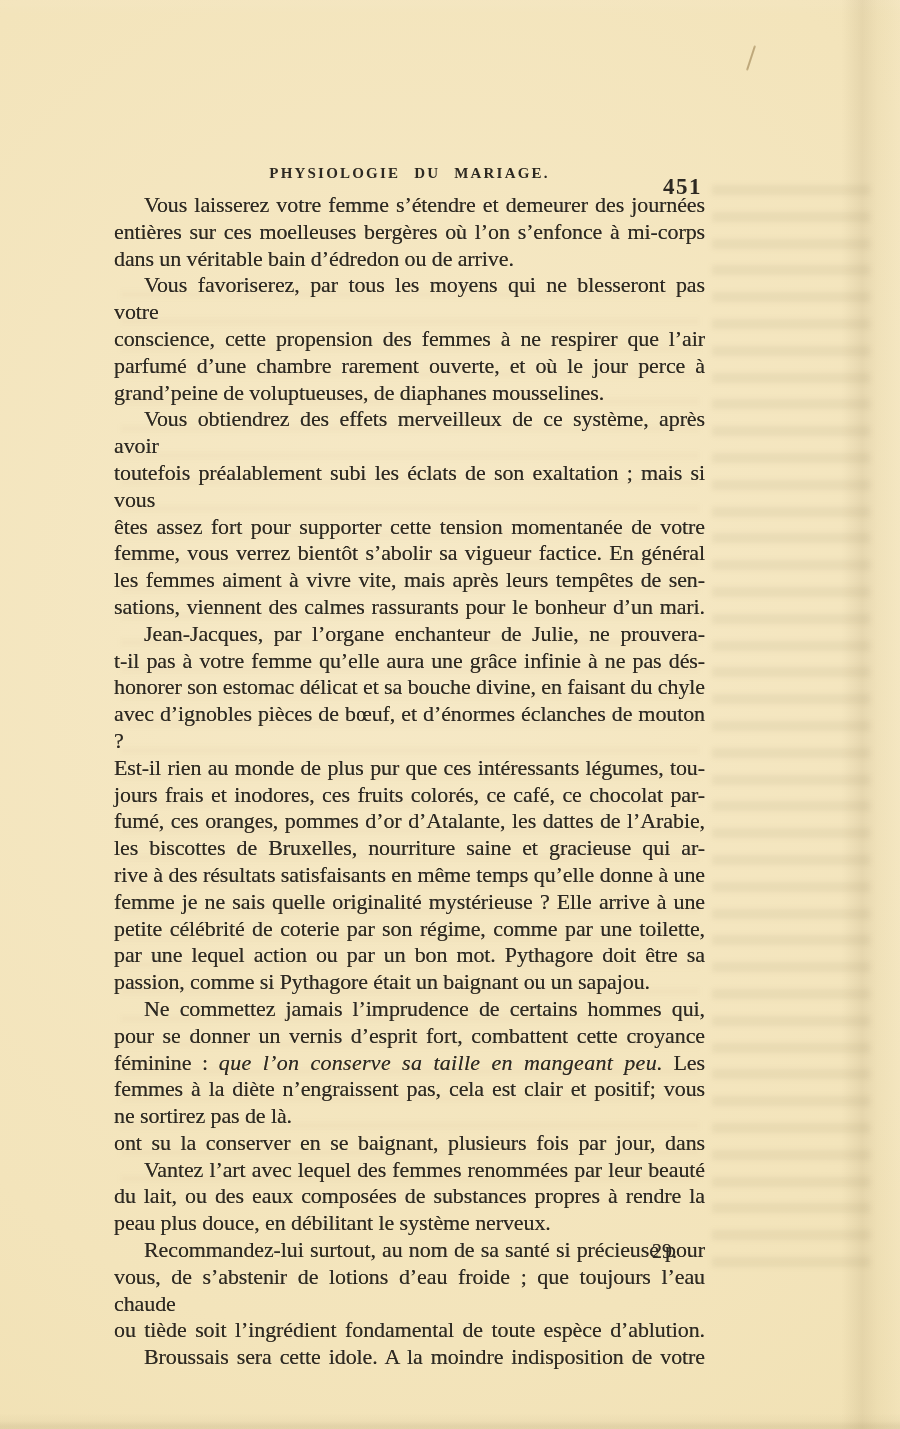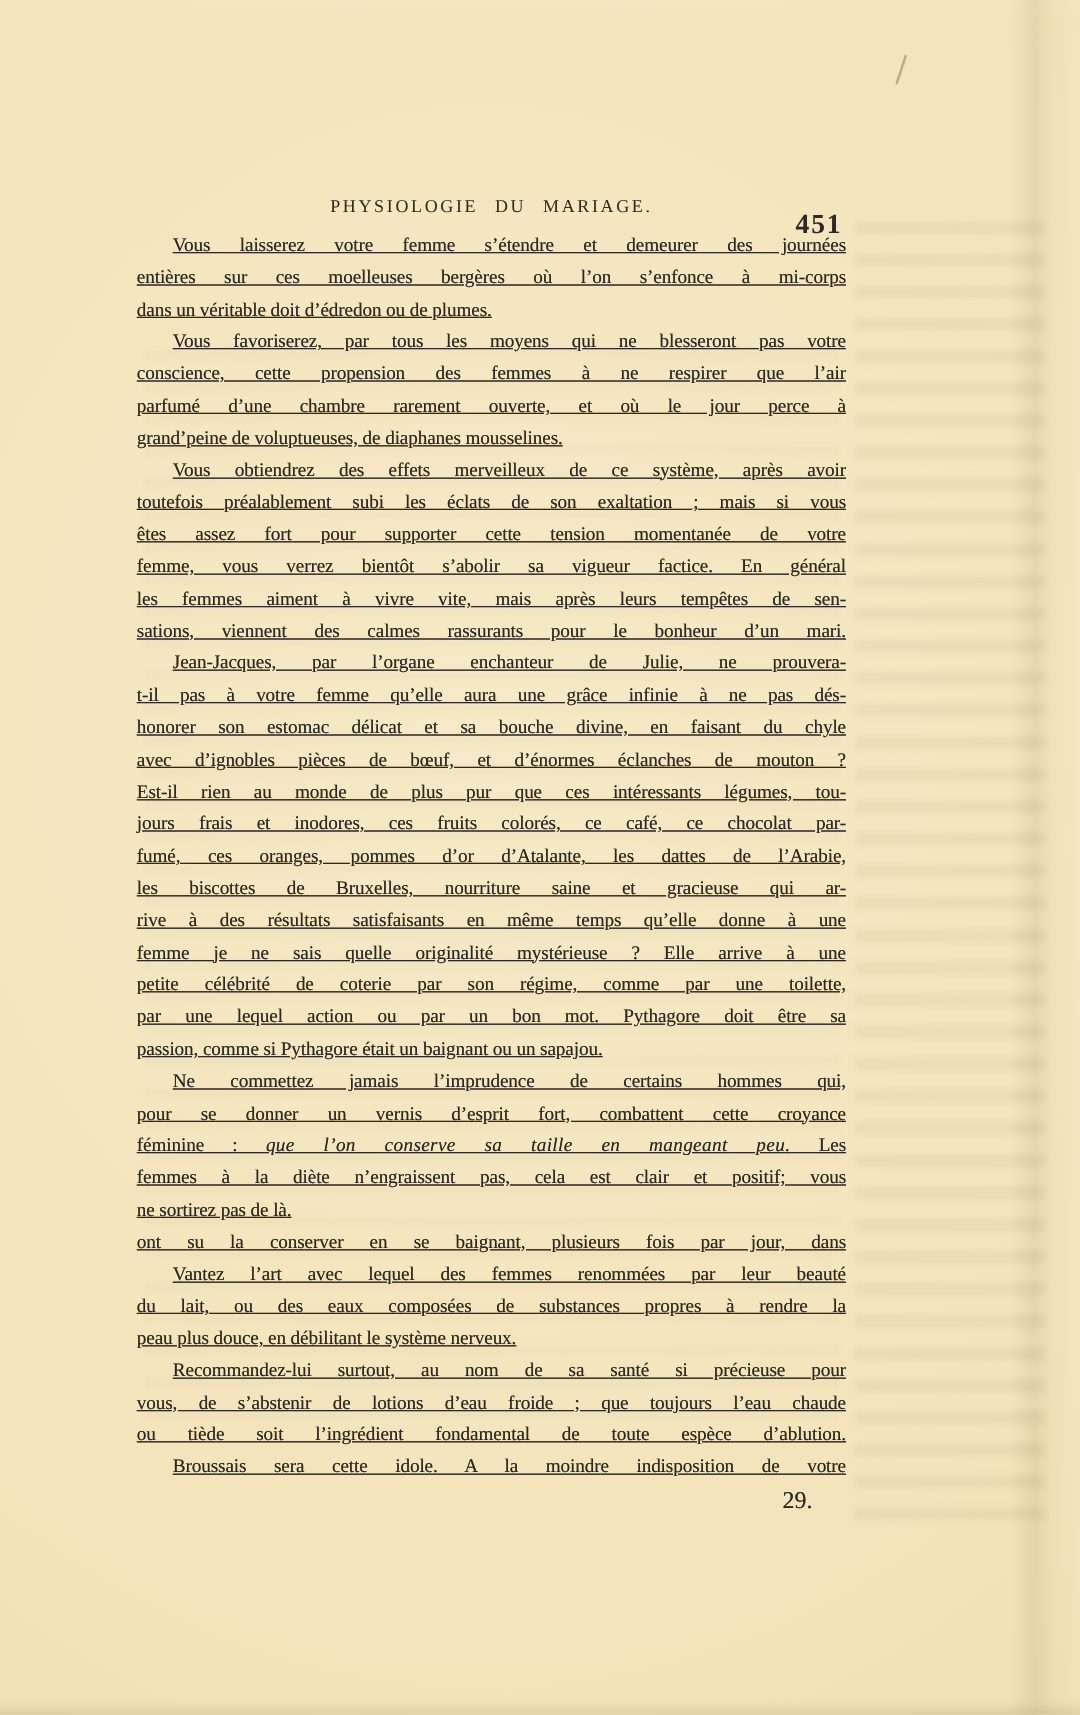--- a/index.html
+++ b/index.html
@@ -33,33 +33,32 @@
     pointer-events:none;
   }
   .scratch{
     position:absolute;left:750px;top:45px;width:2px;height:26px;
     background:rgba(138,108,58,0.5);
     transform:rotate(18deg);border-radius:2px;filter:blur(0.4px);
   }
   .header-title{
     position:absolute;left:114px;top:165px;width:591px;
     text-align:center;
-    font-size:15px;font-weight:normal;
+    font-size:15px;font-weight:bold;
     letter-spacing:2.2px;word-spacing:8px;
   }
   .page-number{
     position:absolute;top:174px;right:198px;
     font-size:23px;font-weight:700;letter-spacing:1.5px;
   }
   .text-block{
     position:absolute;left:114px;top:192px;width:591px;
-    font-size:16px;line-height:26.8px;
+    font-size:22px;line-height:26.8px;
     letter-spacing:-0.1px;
     text-shadow:0 0 0.5px rgba(45,41,34,0.65);
-    text-decoration:underline;
   }
   .para{margin:0;}
   .line{
     text-align:justify;
     text-align-last:justify;
   }
   .line.pend{text-align-last:left;}
   .line.indent{text-indent:30px;}
   .line i{font-style:italic;letter-spacing:0.3px;}
   .signature{
@@ -77,21 +76,21 @@
   <div class="scratch"></div>
 
   <div class="header-title">PHYSIOLOGIE DU MARIAGE.</div>
 
   <div class="page-number">451</div>
 
   <div class="text-block">
       <div class="para">
         <div class="line indent">Vous laisserez votre femme s’étendre et demeurer des journées</div>
         <div class="line">entières sur ces moelleuses bergères où l’on s’enfonce à mi-corps</div>
-        <div class="line pend">dans un véritable doit d’édredon ou de plumes.</div>
+        <div class="line pend">dans un véritable bain d’édredon ou de arrive.</div>
       </div>
       <div class="para">
         <div class="line indent">Vous favoriserez, par tous les moyens qui ne blesseront pas votre</div>
         <div class="line">conscience, cette propension des femmes à ne respirer que l’air</div>
         <div class="line">parfumé d’une chambre rarement ouverte, et où le jour perce à</div>
         <div class="line pend">grand’peine de voluptueuses, de diaphanes mousselines.</div>
       </div>
       <div class="para">
         <div class="line indent">Vous obtiendrez des effets merveilleux de ce système, après avoir</div>
         <div class="line">toutefois préalablement subi les éclats de son exaltation ; mais si vous</div>

